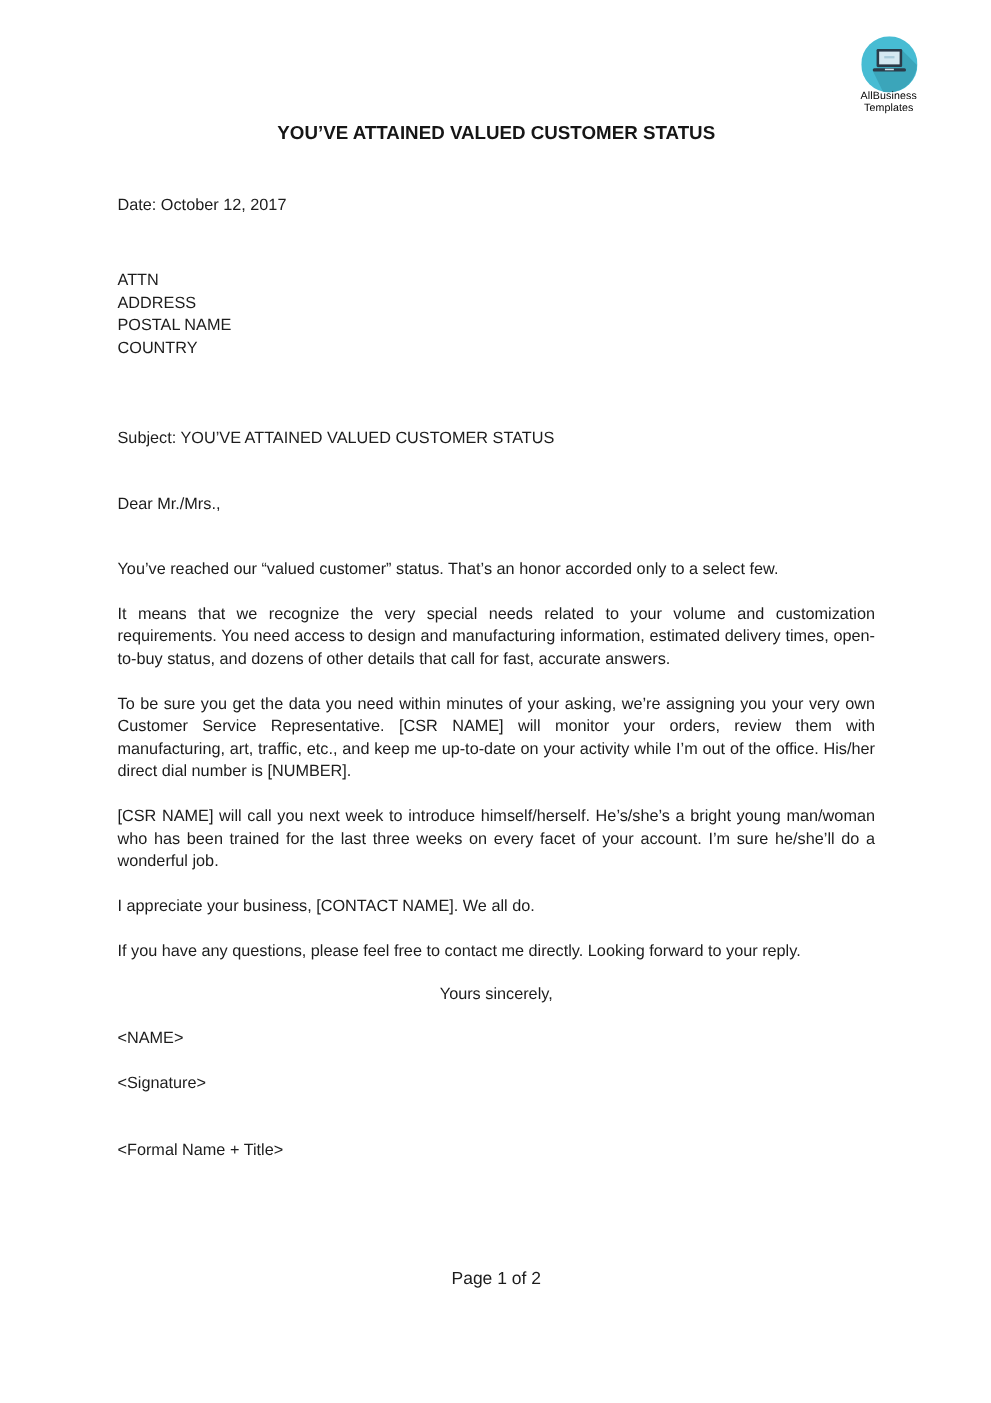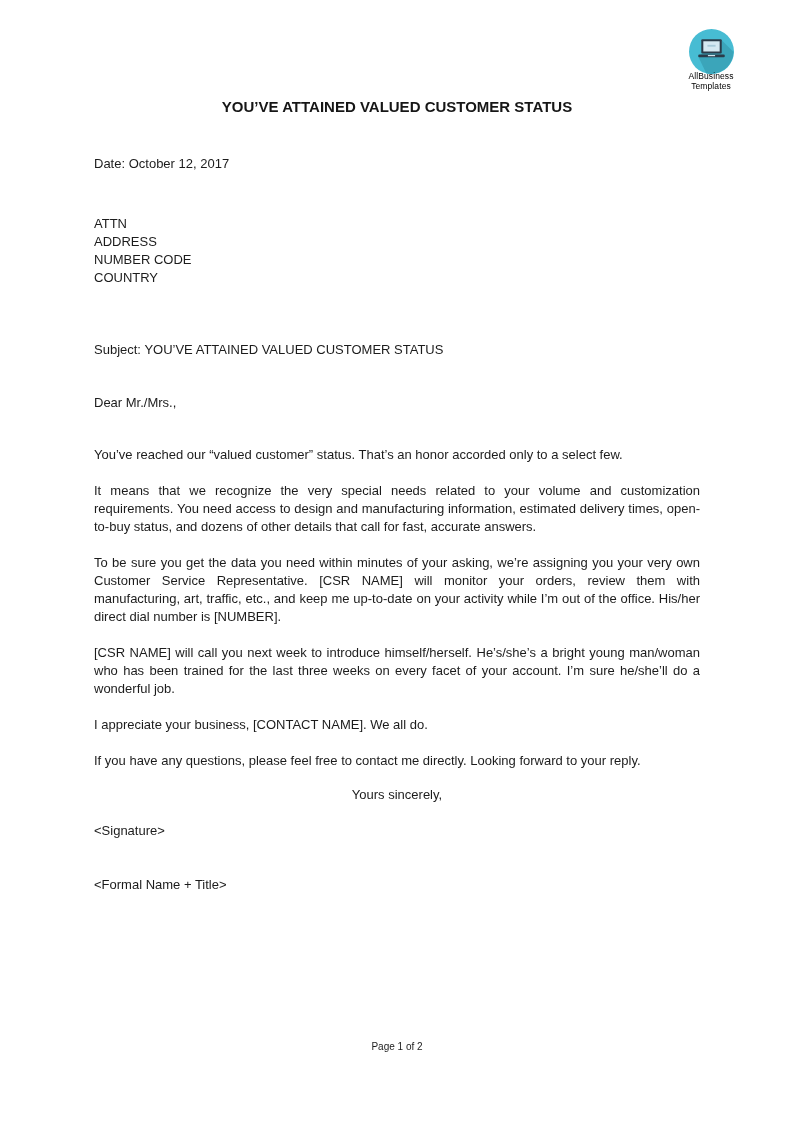--- a/index.html
+++ b/index.html
@@ -32,22 +32,22 @@
   .logo{
     position:absolute;top:29px;right:44px;width:76px;
     text-align:center;
   }
   .logo svg{display:block;margin:0 auto;}
   .logo-text{
     font-size:8.5px;line-height:10px;margin-top:-3px;color:#000000;
     letter-spacing:0.1px;
   }
   .page-footer{
-    position:absolute;top:1040px;left:94px;width:606px;
-    text-align:center;font-size:10px;line-height:13px;color:#1c1c1c;
+    position:absolute;top:1016px;left:94px;width:606px;
+    text-align:center;font-size:14px;line-height:13px;color:#1c1c1c;
   }
 </style>
 </head>
 <body>
 
 <div class="page">
 
   <div class="logo">
     <svg width="45" height="45" viewBox="0 0 44 44" aria-hidden="true">
       <circle cx="22" cy="22" r="22" fill="#47BCD3"></circle>
@@ -66,36 +66,37 @@
 
   <div class="content">
 
     <h1 class="page-title">YOU’VE ATTAINED VALUED CUSTOMER STATUS</h1>
 
     <p class="date-line">Date: October 12, 2017</p>
 
     <div class="recipient-block">
       <div>ATTN</div>
       <div>ADDRESS</div>
-      <div>NUMBER CODE</div>
+      <div>POSTAL NAME</div>
       <div>COUNTRY</div>
     </div>
 
     <p class="subject-line"><span class="subject-label">Subject:</span> <span>YOU’VE ATTAINED VALUED CUSTOMER STATUS</span></p>
 
     <p class="salutation">Dear Mr./Mrs.,</p>
 
     <p class="body-par gap-lg">You’ve reached our “valued customer” status. That’s an honor accorded only to a select few.</p>
     <p class="body-par gap">It means that we recognize the very special needs related to your volume and customization requirements. You need access to design and manufacturing information, estimated delivery times, open-to-buy status, and dozens of other details that call for fast, accurate answers.</p>
     <p class="body-par gap">To be sure you get the data you need within minutes of your asking, we’re assigning you your very own Customer Service Representative. [CSR NAME] will monitor your orders, review them with manufacturing, art, traffic, etc., and keep me up-to-date on your activity while I’m out of the office. His/her direct dial number is [NUMBER].</p>
     <p class="body-par gap">[CSR NAME] will call you next week to introduce himself/herself. He’s/she’s a bright young man/woman who has been trained for the last three weeks on every facet of your account. I’m sure he/she’ll do a wonderful job.</p>
     <p class="body-par gap">I appreciate your business, [CONTACT NAME]. We all do.</p>
     <p class="body-par gap">If you have any questions, please feel free to contact me directly. Looking forward to your reply.</p>
 
     <p class="gap-sm">Yours sincerely,</p>
+    <p class="gap-close">&lt;NAME&gt;</p>
     <p class="gap">&lt;Signature&gt;</p>
     <p class="gap-formal">&lt;Formal Name + Title&gt;</p>
 
   </div>
 
   <div class="page-footer">Page 1 of 2</div>
 
 </div>
 
 </body></html>

